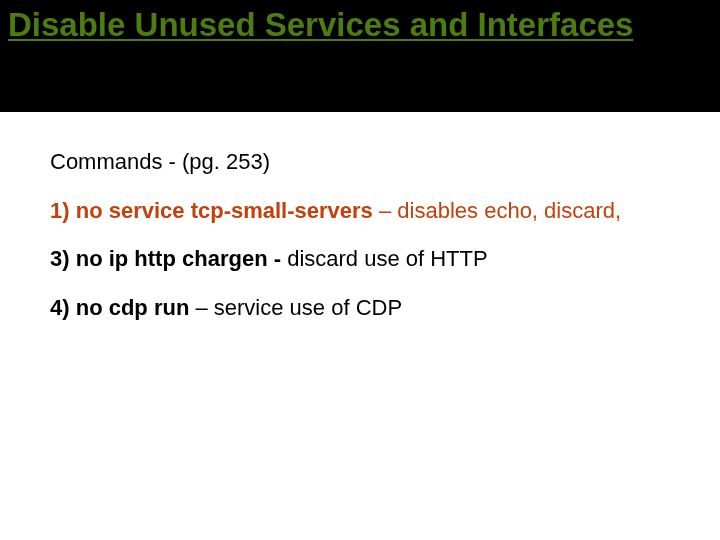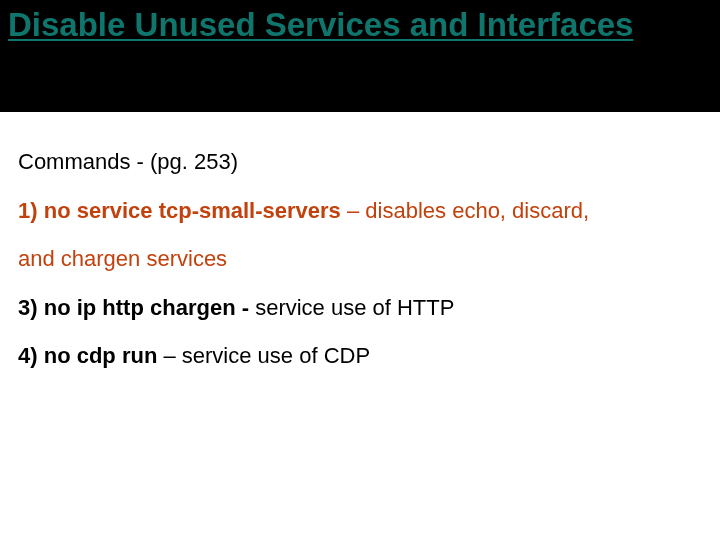--- a/index.html
+++ b/index.html
@@ -15,31 +15,31 @@
     width: 720px;
     height: 540px;
     position: relative;
   }
   .title-bar {
     background: #000;
     padding: 6px 10px 10px 8px;
     min-height: 96px;
   }
   .title-text {
-    color: #0f766e;
+    color: #4d7c0f;
     font-size: 33px;
     font-weight: 700;
     line-height: 1.15;
     text-decoration: underline;
     text-decoration-thickness: 2px;
     text-underline-offset: 3px;
     font-family: "Segoe UI", Arial, sans-serif;
   }
   .body {
-    padding: 36px 42px 0 18px;
+    padding: 36px 42px 0 50px;
   }
   .line {
     font-size: 22px;
     line-height: 1.3;
     margin-bottom: 20px;
     color: #000;
   }
   .line.green { color: #c2410c; }
   .b { font-weight: 700; }
 </style>
@@ -53,26 +53,25 @@
   </div>
 
   <div class="body">
 
     <div class="line">Commands -  (pg. 253)</div>
 
     <div class="line green">
       <span class="b">1)</span>
       <span class="b">no service tcp-small-servers</span><span> – </span><span>disables  echo, discard,</span>
     </div>
-    <div class="line green">and chargen services</div>
 
 
     <div class="line">
       <span class="b">3)</span>
-      <span class="b">no ip http chargen</span><span class="b">  -  </span><span>service use of HTTP</span>
+      <span class="b">no ip http chargen</span><span class="b">  -  </span><span>discard use of HTTP</span>
     </div>
 
     <div class="line">
       <span class="b">4)</span>
       <span class="b">no cdp run</span><span> – </span><span>service use of CDP</span>
     </div>
 
   </div>
 </div>
 

